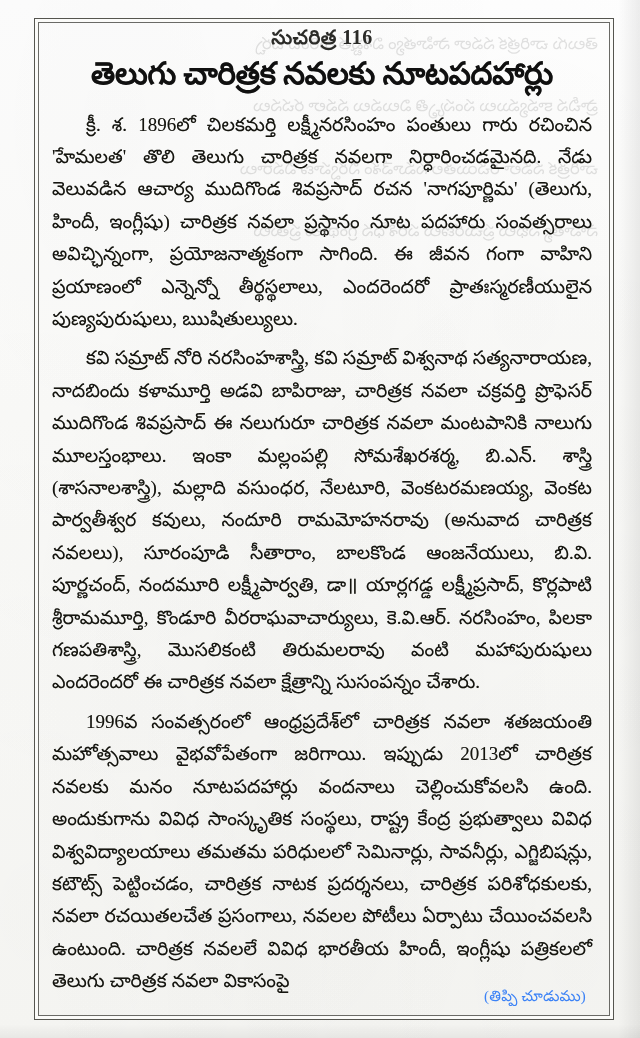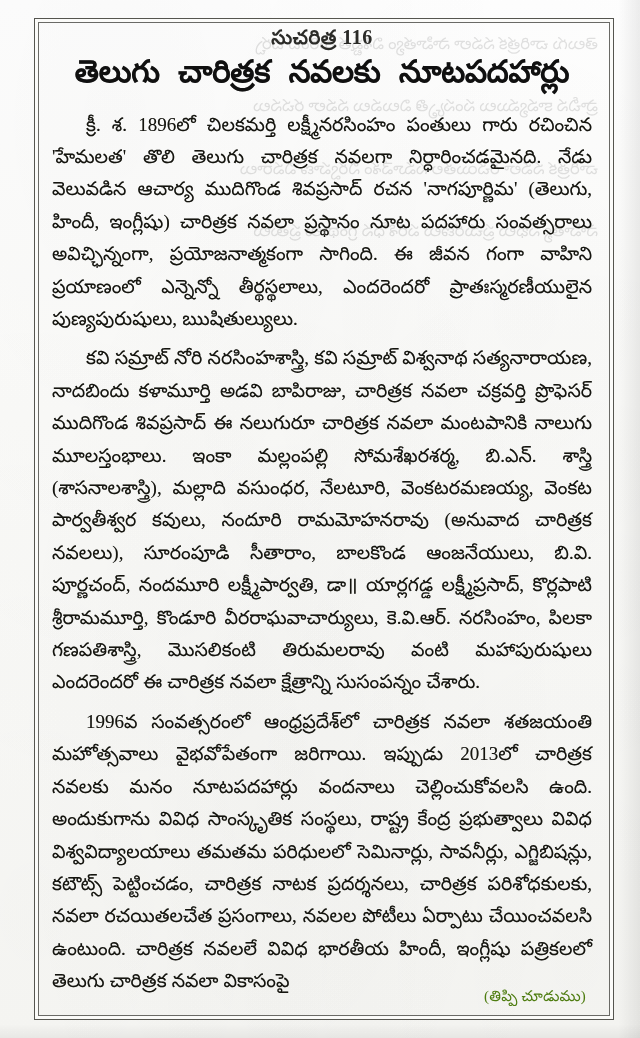--- a/index.html
+++ b/index.html
@@ -65,21 +65,20 @@
 
   .doc-title {
     text-align: center;
     font-size: 31px;
     font-weight: 700;
     color: #101010;
     margin: 0 0 16px 0;
     letter-spacing: -0.2px;
     line-height: 1.18;
     text-shadow: 0 0 0.6px rgba(0,0,0,0.5);
-    font-family: Liberation Mono, monospace;
   }
 
   
   .body-text { margin: 0; }
 
   .para {
     text-align: justify;
     text-justify: inter-word;
     font-size: 19px;
     line-height: 32.4px;
@@ -108,21 +107,21 @@
     text-align: justify;
   }
   .bleed-through p { margin: 0 0 30px 0; }
 
   
   .footer-note {
     position: absolute;
     right: 6px;
     bottom: -4px;
     font-size: 15px;
-    color: #4d7c0f;
+    color: #3b82f6;
     letter-spacing: 0.2px;
   }
 
   
   .scan-edge-right {
     position: absolute;
     top: 0; right: 0; bottom: 0;
     width: 22px;
     background: linear-gradient(90deg, rgba(0,0,0,0) 0%, rgba(0,0,0,0.07) 100%);
     z-index: 4;

